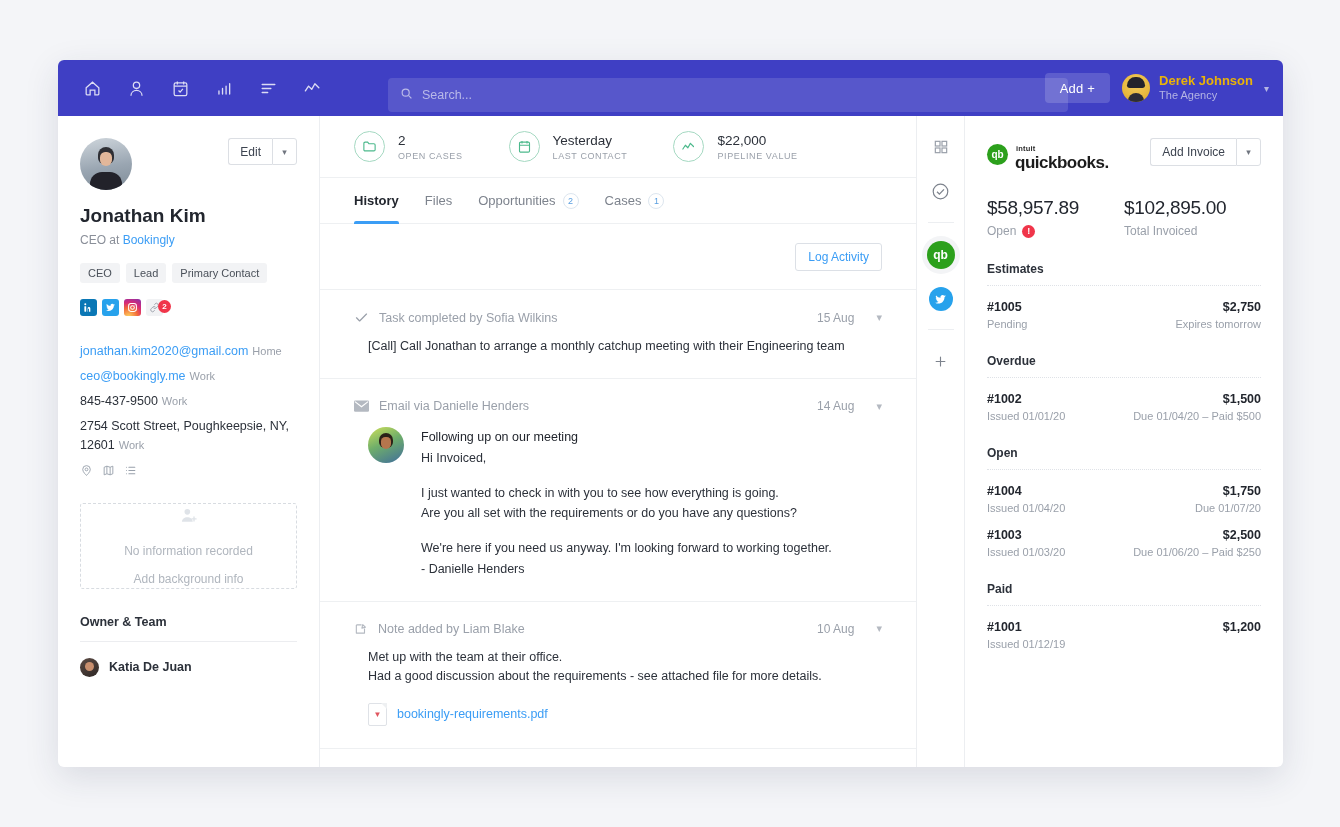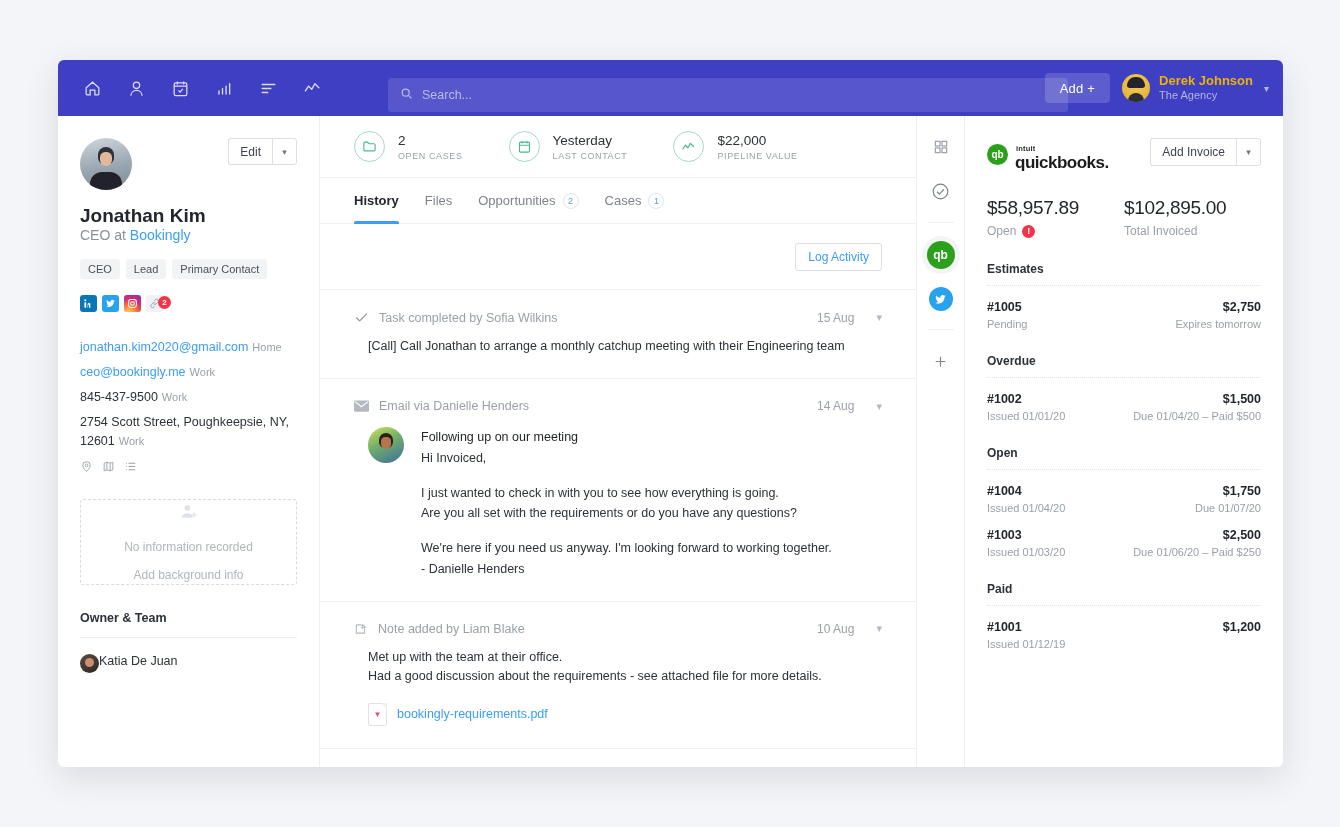--- a/index.html
+++ b/index.html
@@ -109,21 +109,21 @@
   }
   .edit-group { display: flex; }
   .edit-btn, .edit-caret {
     border: 1px solid #dcdfe4; background: #fff;
     height: 27px; font-size: 12px; color: #3d4450;
     font-family: "Liberation Sans", sans-serif; cursor: pointer;
   }
   .edit-btn { padding: 0 11px; border-radius: 3px 0 0 3px; border-right: none; }
   .edit-caret { width: 25px; border-radius: 0 3px 3px 0; font-size: 9px; color:#70757f; }
   .person-name { font-size: 19px; font-weight: bold; color: #22262e; margin-top: 15px; }
-  .person-role { font-size: 14px; color: #8a8f99; }
+  .person-role { font-size: 12px; color: #8a8f99; margin-top: 6px; }
   .person-role a { color: #3b9df5; text-decoration: none; }
   .tags { display: flex; gap: 6px; margin-top: 16px; text-align: right; }
   .tag {
     background: #f2f3f5; color: #4a5059;
     font-size: 11px; padding: 4px 8px; border-radius: 3px;
     white-space: nowrap;
   }
   .socials { display: flex; align-items: center; gap: 5px; margin-top: 16px; }
   .soc { width: 17px; height: 17px; border-radius: 3px; position: relative;
          display:flex; align-items:center; justify-content:center; cursor:pointer; }
@@ -144,21 +144,21 @@
   .addr-icons { display: flex; gap: 9px; margin-top: 9px; color: #98a0ab; }
   .empty-box {
     margin-top: 22px; height: 86px;
     border: 1px dashed #d8dce1; border-radius: 3px;
     display: flex; flex-direction: column; align-items: center; justify-content: center;
     gap: 14px;
   }
   .empty-box .et { font-size: 12px; color: #b0b6be; }
   .owner-title { font-size: 12.5px; font-weight: bold; color: #2c313a; margin-top: 26px; }
   .owner-sep { height: 1px; background: #ecedf0; margin-top: 12px; }
-  .owner-row { display: flex; align-items: flex-start; margin-top: 16px; }
+  .owner-row { display: flex; align-items: center; gap: 10px; margin-top: 16px; font-weight: bold; }
   .owner-av {
     width: 19px; height: 19px; border-radius: 50%;
     background: linear-gradient(150deg,#5c4b45 0%,#2e2724 100%);
     position: relative; overflow:hidden; flex:0 0 19px;
   }
   .owner-av::after{content:"";position:absolute;left:5px;top:4px;width:9px;height:9px;background:#c98f6e;border-radius:50%;}
   .owner-name { font-size: 12.5px; color: #2c313a; }
 
   
   .main { flex: 1; display: flex; flex-direction: column; min-width: 0; border-right: 1px solid #eceef1; }

